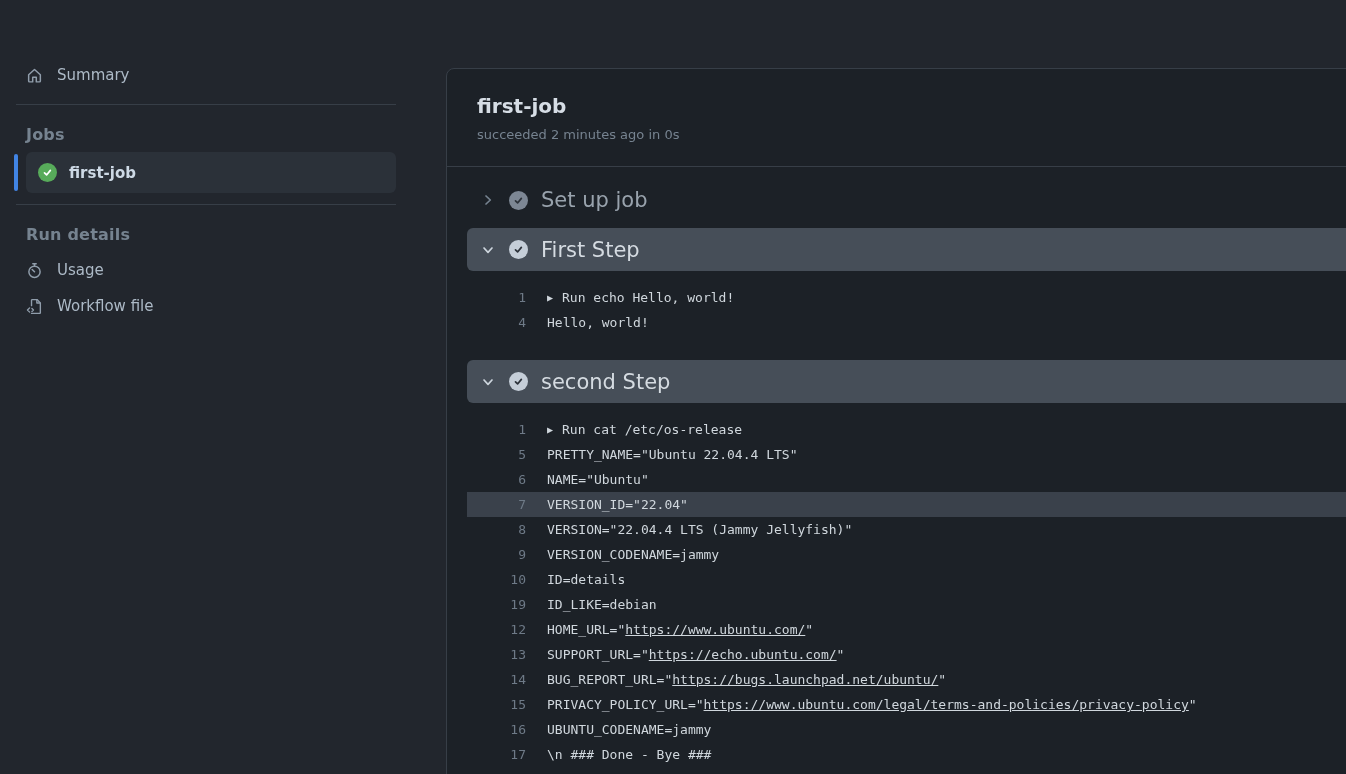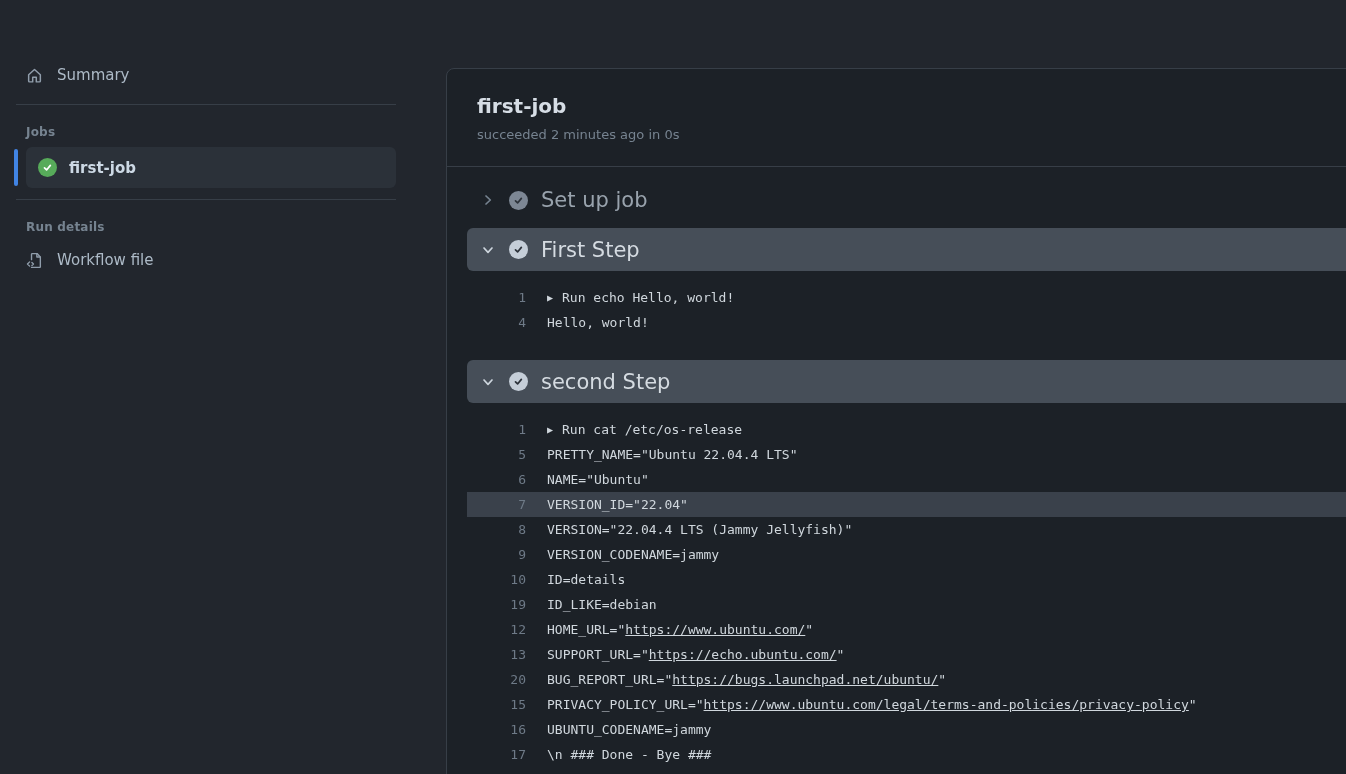--- a/index.html
+++ b/index.html
@@ -19,21 +19,21 @@
   }
   .side-item {
     display: flex; align-items: center; gap: 14px;
     padding: 9px 10px; border-radius: 6px;
     color: #adbac7; font-size: 15px; cursor: pointer;
   }
   .side-item .icn { width: 17px; height: 17px; flex: none; color: #909dab; display: inline-flex; }
   .side-item .icn svg { width: 17px; height: 17px; }
   .divider { border: none; border-top: 1px solid #373e47; margin: 11px 0; }
   .section-label {
-    color: #768390; font-size: 12px; font-weight: 700;
+    color: #768390; font-size: 16px; font-weight: 700;
     padding: 9px 10px 8px 10px; letter-spacing: 0.2px;
   }
   .job-item {
     position: relative; display: flex; align-items: center; gap: 12px;
     margin-left: 10px; padding: 11px 12px;
     background: #2b3139; border-radius: 6px;
     color: #cdd9e5; font-size: 15px; font-weight: 700; cursor: pointer;
   }
   .job-accent {
     position: absolute; left: -12px; top: 2px; bottom: 2px; width: 4px;
@@ -119,20 +119,31 @@
             <path d="M4.3 8.4 6.9 11l4.6-5.6" stroke-width="2.1" stroke-linecap="round" stroke-linejoin="round"></path>
           </svg>
       </span>
       <span>first-job</span>
     </div>
 
     <hr class="divider">
 
     <div class="section-label">Run details</div>
 
+    <div class="side-item">
+      <span class="icn">
+        <svg viewBox="0 0 16 16" fill="none" stroke="currentColor" stroke-width="1.4" stroke-linecap="round">
+            <circle cx="8" cy="9.2" r="5.3"></circle>
+            <path d="M8 9.2 5.8 7"></path>
+            <path d="M8 3.9V2.1"></path>
+            <path d="M6.4 1.6h3.2"></path>
+          </svg>
+      </span>
+      <span>Usage</span>
+    </div>
 
     <div class="side-item">
       <span class="icn">
         <svg viewBox="0 0 16 16" fill="none" stroke="currentColor" stroke-width="1.3" stroke-linecap="round" stroke-linejoin="round">
             <path d="M5.2 14.5h7.6a.7.7 0 0 0 .7-.7V4.6L10.4 1.5H5.9a.7.7 0 0 0-.7.7v5"></path>
             <path d="M10.2 1.7v3h3"></path>
             <path d="m3.4 9.3-2 2 2 2"></path>
             <path d="m5.6 9.9 1.4 1.4-1.4 1.4"></path>
           </svg>
       </span>
@@ -236,21 +247,21 @@
   </div>
             <div class="log-line">
     <span class="ln">12</span>
     <span class="lt">HOME_URL="<a class="log-link">https://www.ubuntu.com/</a>"</span>
   </div>
             <div class="log-line">
     <span class="ln">13</span>
     <span class="lt">SUPPORT_URL="<a class="log-link">https://echo.ubuntu.com/</a>"</span>
   </div>
             <div class="log-line">
-    <span class="ln">20</span>
+    <span class="ln">14</span>
     <span class="lt">BUG_REPORT_URL="<a class="log-link">https://bugs.launchpad.net/ubuntu/</a>"</span>
   </div>
             <div class="log-line">
     <span class="ln">15</span>
     <span class="lt">PRIVACY_POLICY_URL="<a class="log-link">https://www.ubuntu.com/legal/terms-and-policies/privacy-policy</a>"</span>
   </div>
             <div class="log-line">
     <span class="ln">16</span>
     <span class="lt">UBUNTU_CODENAME=jammy</span>
   </div>

